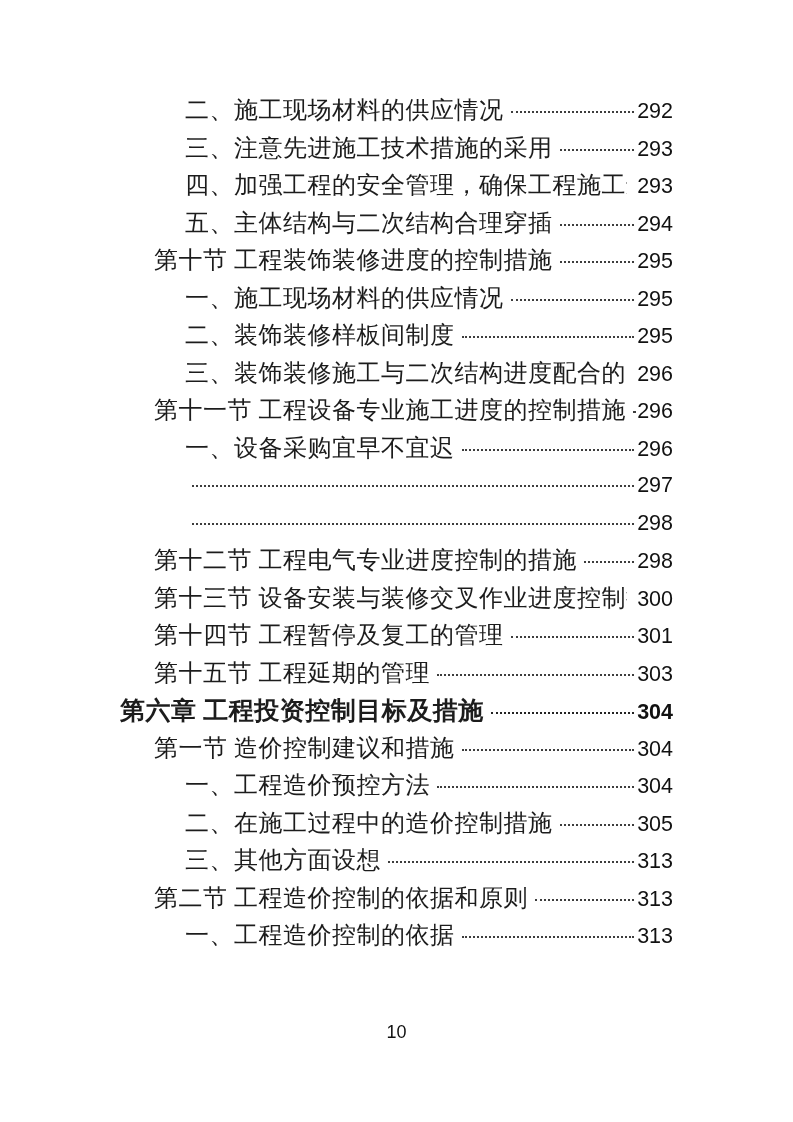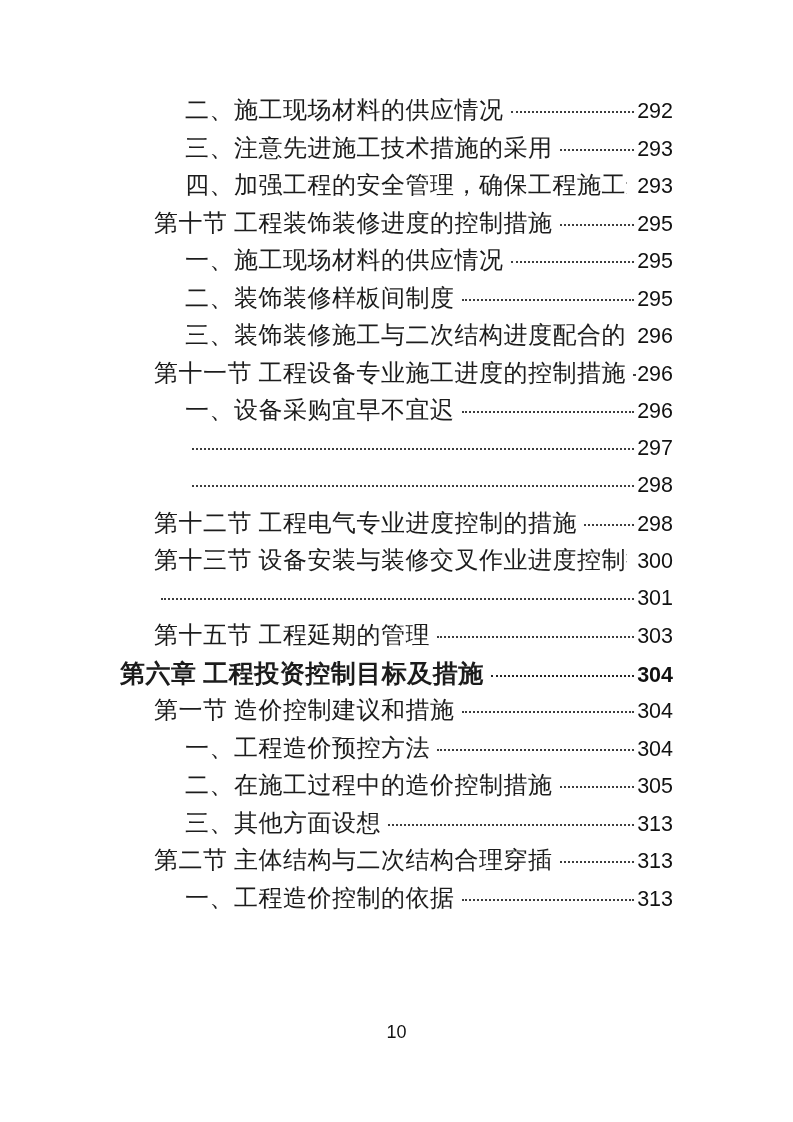--- a/index.html
+++ b/index.html
@@ -100,20 +100,25 @@
       <li class="toc-row level-sub">
       <span class="toc-text">三、注意先进施工技术措施的采用</span>
       <span class="toc-leader"></span>
       <span class="toc-page">293</span>
     </li>
       <li class="toc-row level-sub">
       <span class="toc-text">四、加强工程的安全管理，确保工程施工进度</span>
       <span class="toc-leader"></span>
       <span class="toc-page">293</span>
     </li>
+      <li class="toc-row level-sub">
+      <span class="toc-text">五、主体结构与二次结构合理穿插</span>
+      <span class="toc-leader"></span>
+      <span class="toc-page">294</span>
+    </li>
       <li class="toc-row level-section">
       <span class="toc-text">第十节 工程装饰装修进度的控制措施</span>
       <span class="toc-leader"></span>
       <span class="toc-page">295</span>
     </li>
       <li class="toc-row level-sub">
       <span class="toc-text">一、施工现场材料的供应情况</span>
       <span class="toc-leader"></span>
       <span class="toc-page">295</span>
     </li>
@@ -149,20 +154,21 @@
       <span class="toc-text">第十二节 工程电气专业进度控制的措施</span>
       <span class="toc-leader"></span>
       <span class="toc-page">298</span>
     </li>
       <li class="toc-row level-section">
       <span class="toc-text">第十三节 设备安装与装修交叉作业进度控制措施</span>
       <span class="toc-leader"></span>
       <span class="toc-page">300</span>
     </li>
       <li class="toc-row level-section">
+      <span class="toc-text">第十四节 工程暂停及复工的管理</span>
       <span class="toc-leader"></span>
       <span class="toc-page">301</span>
     </li>
       <li class="toc-row level-section">
       <span class="toc-text">第十五节 工程延期的管理</span>
       <span class="toc-leader"></span>
       <span class="toc-page">303</span>
     </li>
       <li class="toc-row level-chapter">
       <span class="toc-text">第六章 工程投资控制目标及措施</span>
@@ -183,21 +189,21 @@
       <span class="toc-text">二、在施工过程中的造价控制措施</span>
       <span class="toc-leader"></span>
       <span class="toc-page">305</span>
     </li>
       <li class="toc-row level-sub">
       <span class="toc-text">三、其他方面设想</span>
       <span class="toc-leader"></span>
       <span class="toc-page">313</span>
     </li>
       <li class="toc-row level-section">
-      <span class="toc-text">第二节 主体结构与二次结构合理穿插</span>
+      <span class="toc-text">第二节 工程造价控制的依据和原则</span>
       <span class="toc-leader"></span>
       <span class="toc-page">313</span>
     </li>
       <li class="toc-row level-sub">
       <span class="toc-text">一、工程造价控制的依据</span>
       <span class="toc-leader"></span>
       <span class="toc-page">313</span>
     </li>
     </ol>
 

